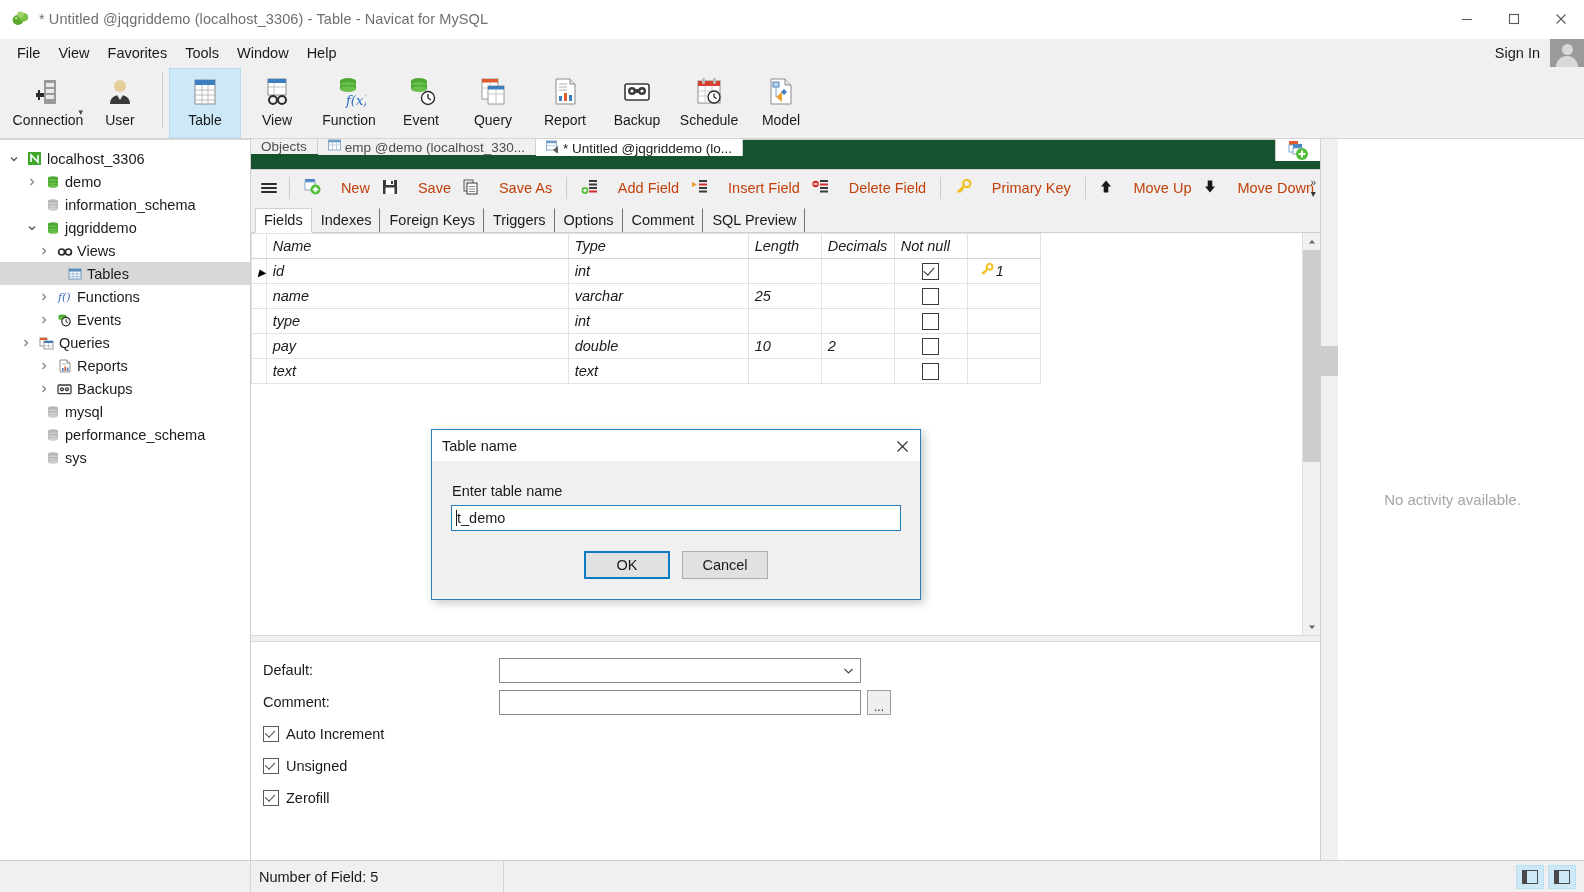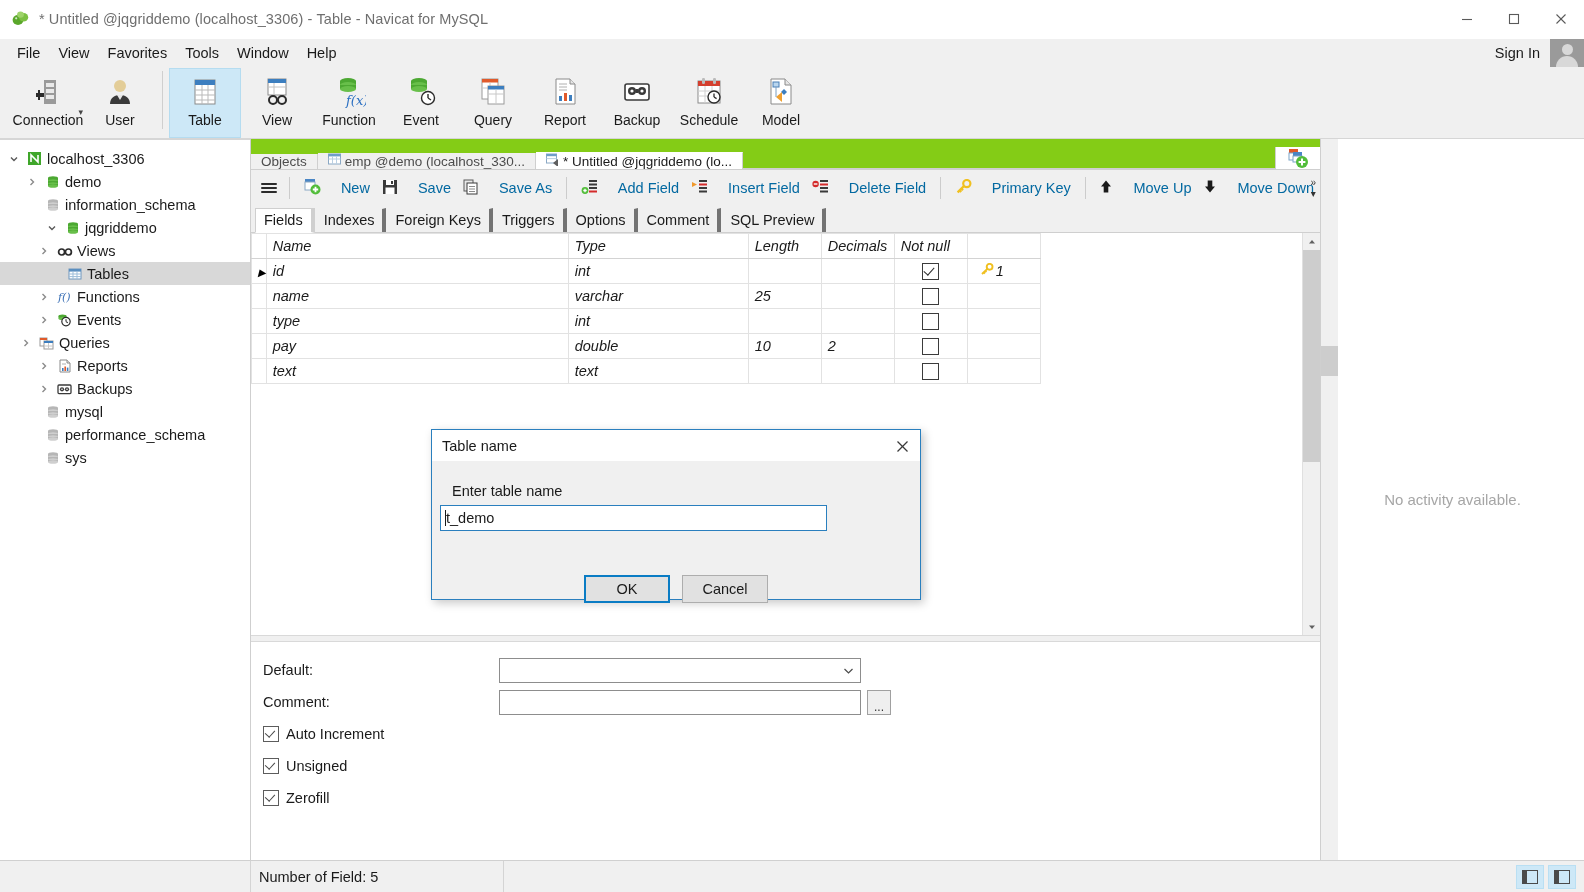--- a/index.html
+++ b/index.html
@@ -111,22 +111,22 @@
   .center {
     flex: 1 1 auto; min-width: 0;
     display: flex; flex-direction: column;
     background:#ffffff;
     border-right: 1px solid #cfcfcf;
   }
 
   
   .tabstrip {
     height: 30px; flex:0 0 30px;
-    background: #84cc16;
-    display: flex; align-items: flex-end;
+    background: #14532d;
+    display: flex; align-items: flex-start;
     border-bottom: 1px solid #cfcfcf;
     position: relative;
   }
   .doc-tab {
     display:flex; align-items:center; gap:4px;
     padding: 0 10px;
     font-size: 13.5px; color:#4d4d4d;
     border-right: 1px solid #cfcfcf;
     background:#f0f0f0;
     white-space: nowrap;
@@ -146,40 +146,40 @@
     background: #f0f0f0;
     display:flex; align-items:center;
     position: relative;
     padding-left: 6px;
   }
   .hamburger { width:38px; display:flex;align-items:center;justify-content:center; }
   .hamburger .bar{width:16px;height:2.5px;background:#2b2b2b;margin:1.6px 0;border-radius:1px;}
   .ab-sep { width:1px;height:22px;background:#cccccc;margin:0 8px; }
   .ab-btn {
     display:flex;align-items:center;gap:20px;
-    font-size:14.5px;color:#0369a1;
+    font-size:14.5px;color:#c2410c;
     padding: 3px 6px; white-space:nowrap;
   }
   .ab-overflow{position:absolute;right:4px;top:0;height:36px;display:flex;flex-direction:column;align-items:center;justify-content:center;font-size:10px;color:#333;line-height:11px;}
 
   
   .innertabs {
     height: 26px; flex:0 0 26px;
     background: #f0f0f0;
     display:flex; align-items:flex-end;
     border-bottom: 1px solid #cfcfcf;
     padding-left: 4px;
   }
   .itab {
     font-size: 14.5px; color:#1a1a1a;
     padding: 3px 8px 4px 8px;
     border: 1px solid transparent;
     border-bottom: none;
     background: #f0f0f0;
-    border-right: 4px solid #737373;
+    border-right: 1px solid #737373;
     white-space:nowrap;
   }
   .itab.active {
     background:#ffffff;
     border-color:#cfcfcf; border-bottom:1px solid #ffffff;
     margin-bottom:-1px; position:relative; z-index:2;
   }
 
   
   .gridwrap { flex: 1 1 auto; min-height:0; display:flex; background:#ffffff; position:relative; }
@@ -287,27 +287,27 @@
   .dlg-title {
     height:31px; flex:0 0 31px; background:#ffffff;
     display:flex; align-items:center; position:relative;
     padding-left:10px;
   }
   .dlg-title-text{font-size:14.5px;color:#1a1a1a;}
   .dlg-close{position:absolute;right:6px;top:4px;width:24px;height:24px;display:flex;align-items:center;justify-content:center;color:#444;}
   .dlg-body{flex:1 1 auto;position:relative;}
   .dlg-label{position:absolute;left:20px;top:22px;font-size:14.5px;color:#1a1a1a;}
   .dlg-input{
-    position:absolute;left:8px;top:44px;width:387px;height:26px;
+    position:absolute;left:19px;top:44px;width:450px;height:26px;
     border:1px solid #2a7fbe;background:#ffffff;box-sizing:border-box;
     font-size:14.5px;color:#1a1a1a;padding-left:4px;
     display:flex;align-items:center;
   }
   .caret{width:1px;height:16px;background:#1a1a1a;margin-right:0px;}
-  .dlg-buttons{position:absolute;left:0;right:0;top:90px;display:flex;justify-content:center;gap:12px;margin-top:24px;}
+  .dlg-buttons{position:absolute;left:0;right:0;top:90px;display:flex;justify-content:center;gap:12px;}
   .dbtn{
     width:86px;height:28px;border:1px solid #adadad;background:#e1e1e1;
     display:flex;align-items:center;justify-content:center;
     font-size:14.5px;color:#1a1a1a;box-sizing:border-box;
   }
   .dbtn.primary{border:2px solid #0a7cc4;background:#e1e1e1;}
 </style>
 </head>
 <body>
 
@@ -582,21 +582,21 @@
                 <ellipse cx="7" cy="6" rx="5" ry="1.8" fill="#cfcfcf"></ellipse>
                 <rect x="2" y="6" width="10" height="3" fill="#b6b6b6"></rect>
                 <ellipse cx="7" cy="9" rx="5" ry="1.8" fill="#cfcfcf"></ellipse>
                 <rect x="2" y="9" width="10" height="2" fill="#b6b6b6"></rect>
                 <ellipse cx="7" cy="11" rx="5" ry="1.8" fill="#cfcfcf"></ellipse>
               </svg>
           </span>
           <span class="tlabel">information_schema</span>
         </div>
 
-        <div class="tree-row" style="padding-left:22px;margin-left:20px;">
+        <div class="tree-row" style="padding-left:22px;">
           <span class="tw">
             <svg class="chev" width="10" height="10" viewBox="0 0 10 10">
                 <path d="M2 3.5l3 3 3-3" fill="none" stroke="#5a5a5a" stroke-width="1.4"></path>
               </svg>
           </span>
           <span class="tico">
             <svg width="14" height="14" viewBox="0 0 14 14">
                 <ellipse cx="7" cy="3" rx="5" ry="1.8" fill="#4ca832"></ellipse>
                 <rect x="2" y="3" width="10" height="3" fill="#4ca832"></rect>
                 <ellipse cx="7" cy="6" rx="5" ry="1.8" fill="#68bf4a"></ellipse>

